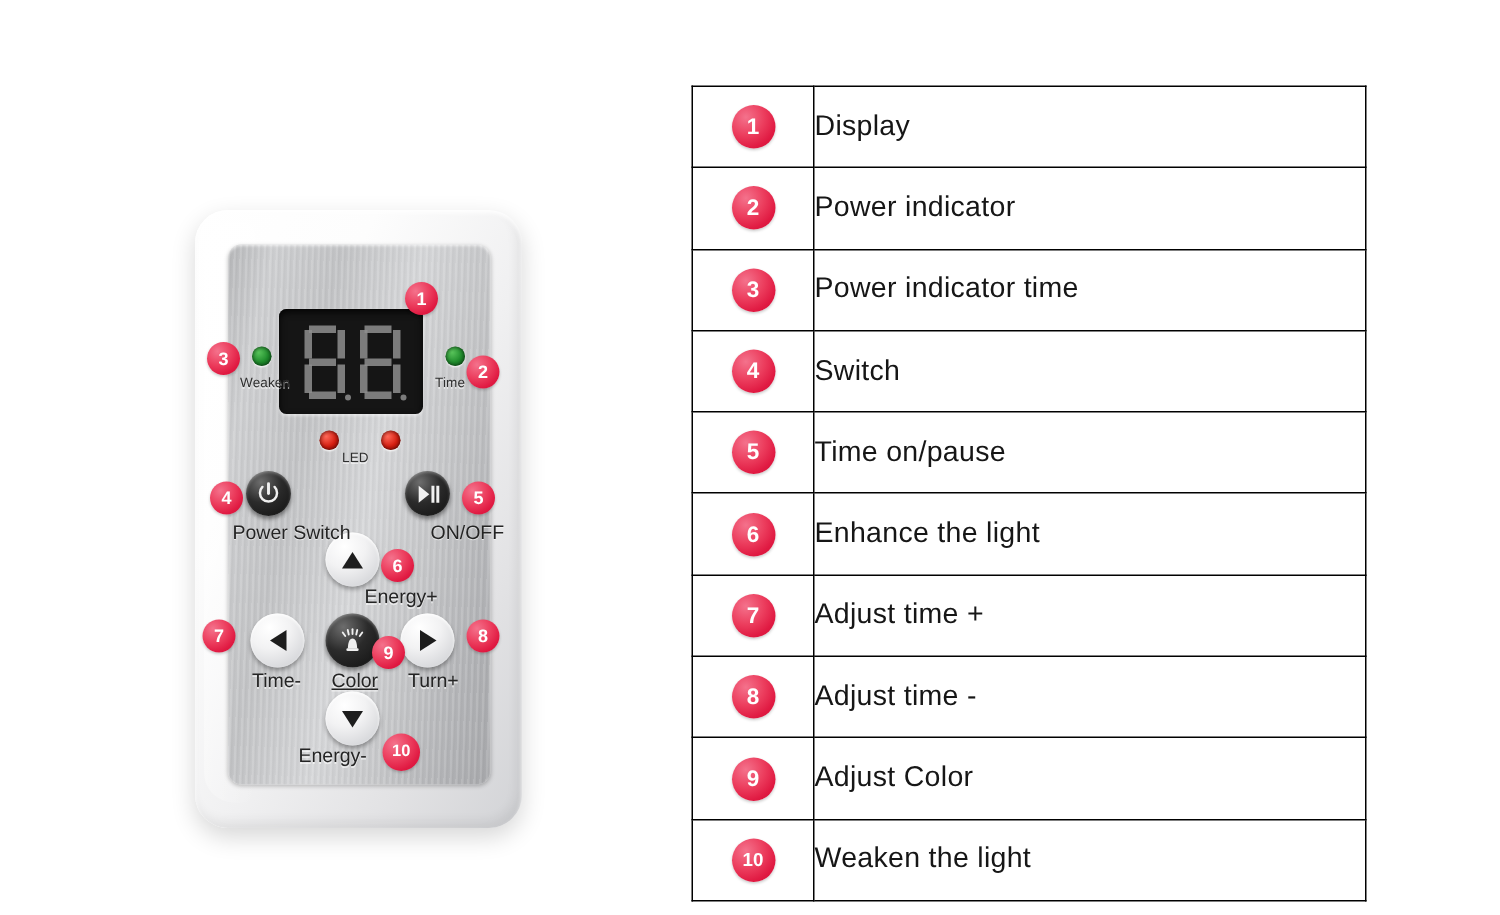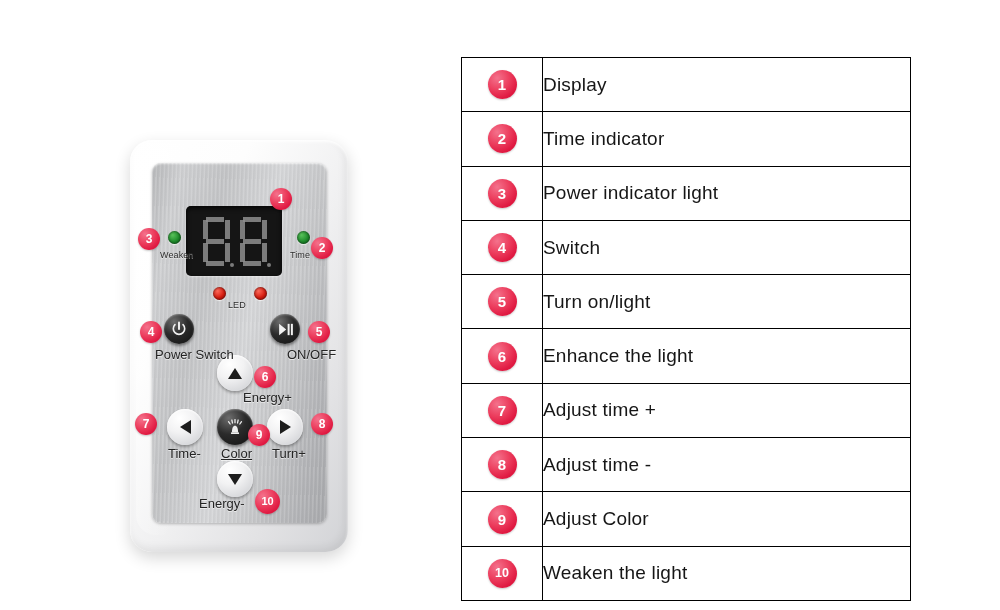--- a/index.html
+++ b/index.html
@@ -361,39 +361,39 @@
     <tr>
       <td class="num-cell">
         <div class="badge row-badge">1</div>
       </td>
       <td class="desc-cell">Display</td>
     </tr>
     <tr>
       <td class="num-cell">
         <div class="badge row-badge">2</div>
       </td>
-      <td class="desc-cell">Time indicator</td>
+      <td class="desc-cell">Power indicator</td>
     </tr>
     <tr>
       <td class="num-cell">
         <div class="badge row-badge">3</div>
       </td>
-      <td class="desc-cell">Power indicator light</td>
+      <td class="desc-cell">Power indicator time</td>
     </tr>
     <tr>
       <td class="num-cell">
         <div class="badge row-badge">4</div>
       </td>
       <td class="desc-cell">Switch</td>
     </tr>
     <tr>
       <td class="num-cell">
         <div class="badge row-badge">5</div>
       </td>
-      <td class="desc-cell">Turn on/light</td>
+      <td class="desc-cell">Time on/pause</td>
     </tr>
     <tr>
       <td class="num-cell">
         <div class="badge row-badge">6</div>
       </td>
       <td class="desc-cell">Enhance the light</td>
     </tr>
     <tr>
       <td class="num-cell">
         <div class="badge row-badge">7</div>

